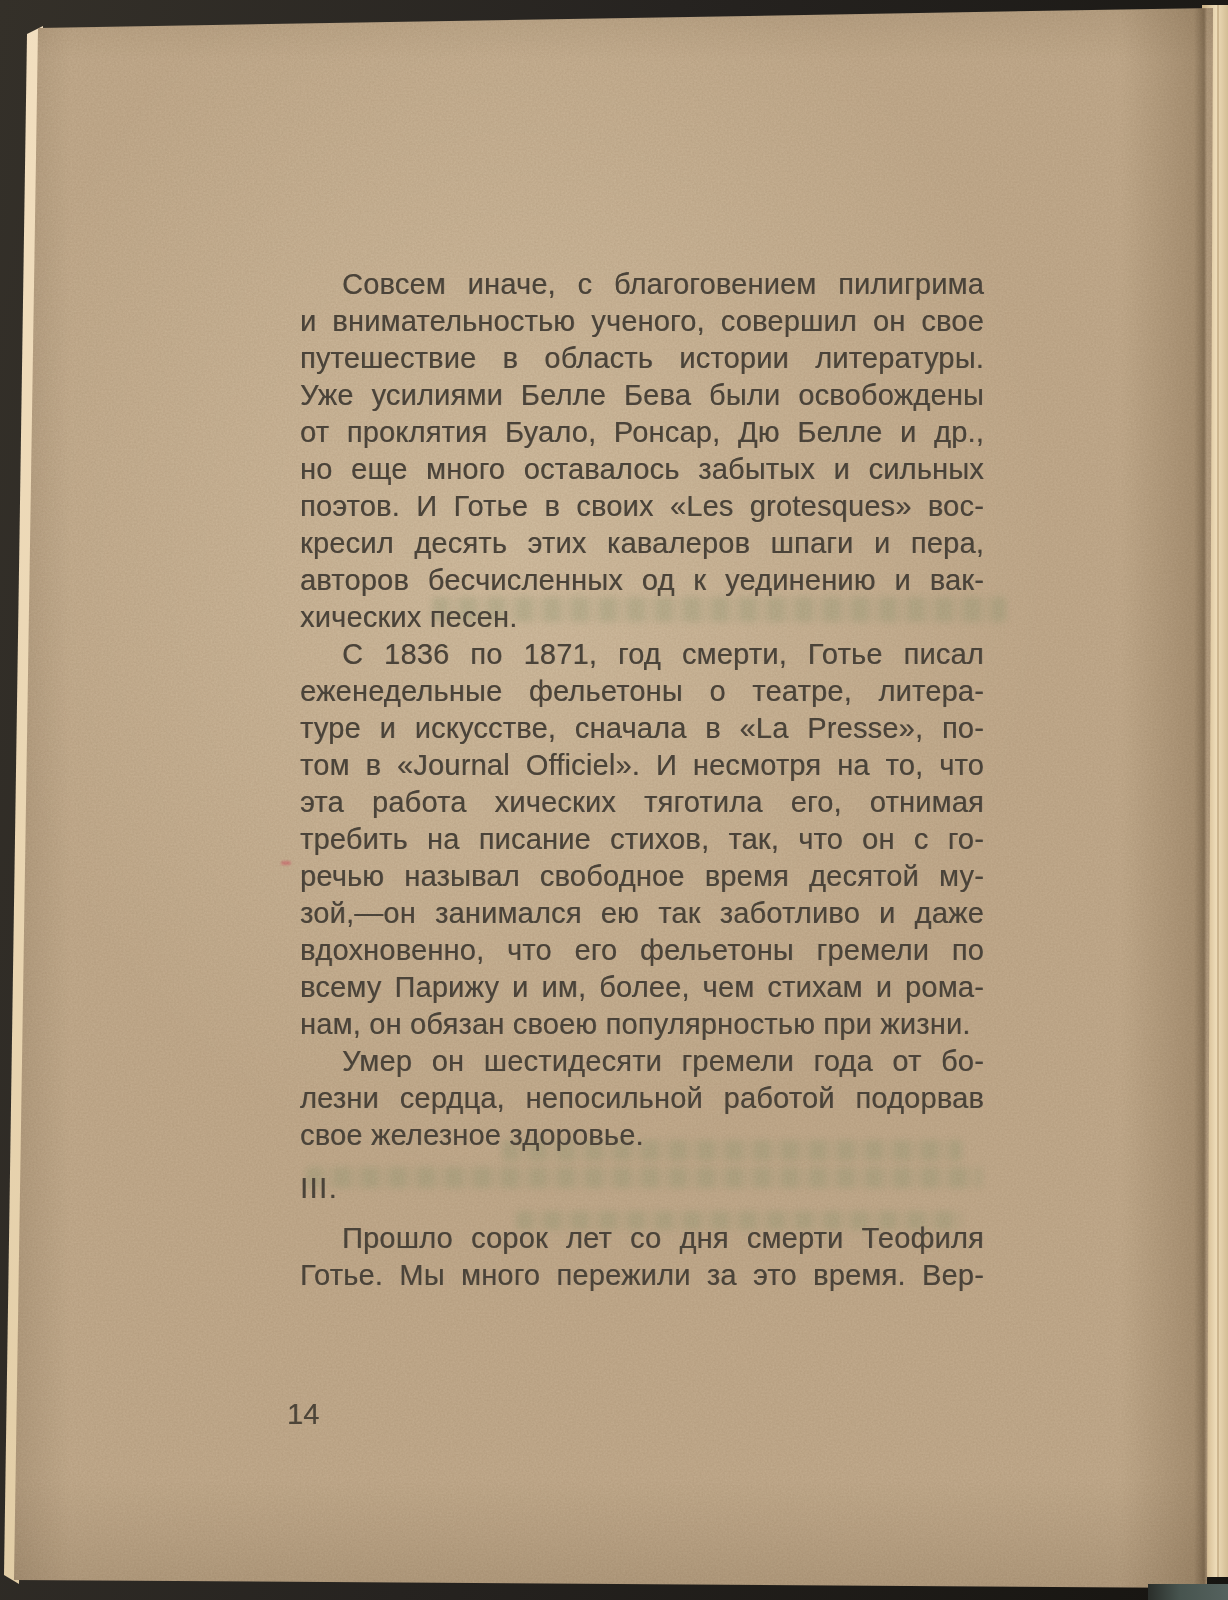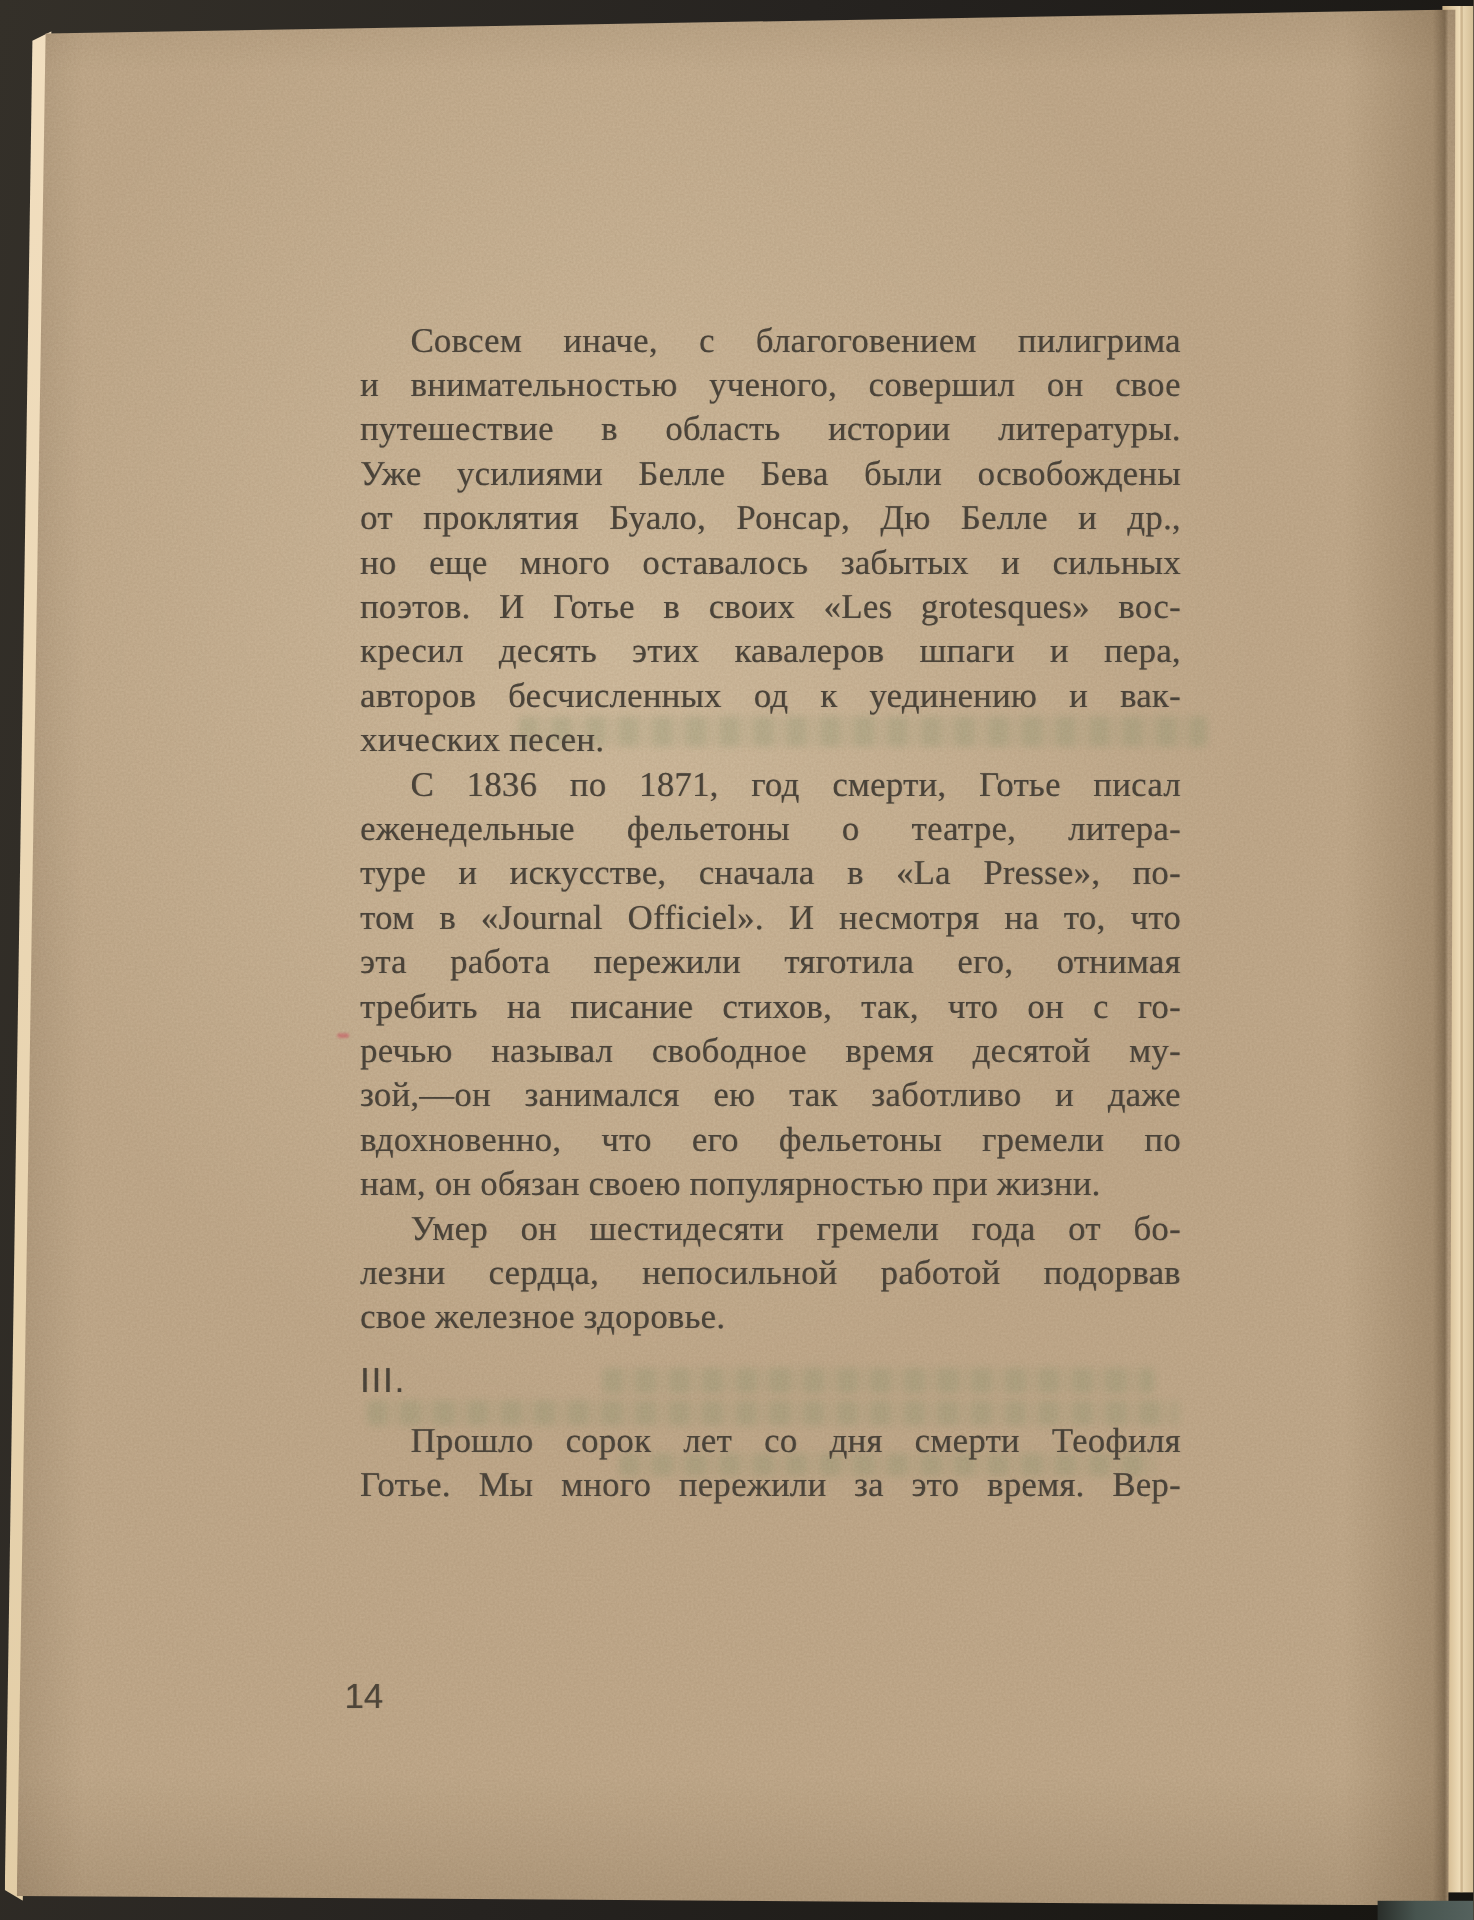--- a/index.html
+++ b/index.html
@@ -35,21 +35,21 @@
   .g2{left:502px;top:1140px;width:460px;height:21px;}
   .g3{left:306px;top:1167px;width:676px;height:21px;}
   .g4{left:516px;top:1211px;width:448px;height:19px;}
   .red-mark{position:absolute;left:281px;top:861px;width:10px;height:4px;
         background:rgba(206,92,104,.6);filter:blur(1px);border-radius:2px;}
 
   
   .text-block{position:absolute;left:300px;top:266px;width:684px;color:#4d463c;
         font-size:29px;line-height:37px;letter-spacing:.2px;
         text-shadow:.4px 0 .6px rgba(77,70,60,.55);}
-  .line{text-align:justify;text-align-last:justify;font-family:Liberation Serif, serif;}
+  .line{text-align:justify;text-align-last:justify;}
   .para .line:first-child{text-indent:42px;}
   .para .line:last-child{text-align-last:left;}
   .para.justify-last .line:last-child{text-align-last:justify;}
   .heading{margin:16px 0 13px;letter-spacing:1.5px;}
 
   .page-number{position:absolute;left:287px;top:1352px;font-size:29px;color:#50483c;
         text-shadow:.4px 0 .6px rgba(80,72,60,.5);margin-top:46px;}
 
   .grain{position:absolute;left:0;top:0;mix-blend-mode:multiply;opacity:.5;pointer-events:none;}
 
@@ -86,25 +86,26 @@
           <div class="line">поэтов. И Готье в своих «Les grotesques» вос-</div>
           <div class="line">кресил десять этих кавалеров шпаги и пера,</div>
           <div class="line">авторов бесчисленных од к уединению и вак-</div>
           <div class="line">хических песен.</div>
         </div>
       <div class="para">
           <div class="line">С 1836 по 1871, год смерти, Готье писал</div>
           <div class="line">еженедельные фельетоны о театре, литера-</div>
           <div class="line">туре и искусстве, сначала в «La Presse», по-</div>
           <div class="line">том в «Journal Officiel». И несмотря на то, что</div>
-          <div class="line">эта работа пережили тяготила его, отнимая</div>
+          <div class="line">эта работа хических тяготила его, отнимая</div>
           <div class="line">требить на писание стихов, так, что он с го-</div>
           <div class="line">речью называл свободное время десятой му-</div>
           <div class="line">зой,—он занимался ею так заботливо и даже</div>
           <div class="line">вдохновенно, что его фельетоны гремели по</div>
+          <div class="line">всему Парижу и им, более, чем стихам и рома-</div>
           <div class="line">нам, он обязан своею популярностью при жизни.</div>
         </div>
       <div class="para">
           <div class="line">Умер он шестидесяти гремели года от бо-</div>
           <div class="line">лезни сердца, непосильной работой подорвав</div>
           <div class="line">свое железное здоровье.</div>
         </div>
       <div class="heading">III.</div>
       <div class="para justify-last">
           <div class="line">Прошло сорок лет со дня смерти Теофиля</div>

